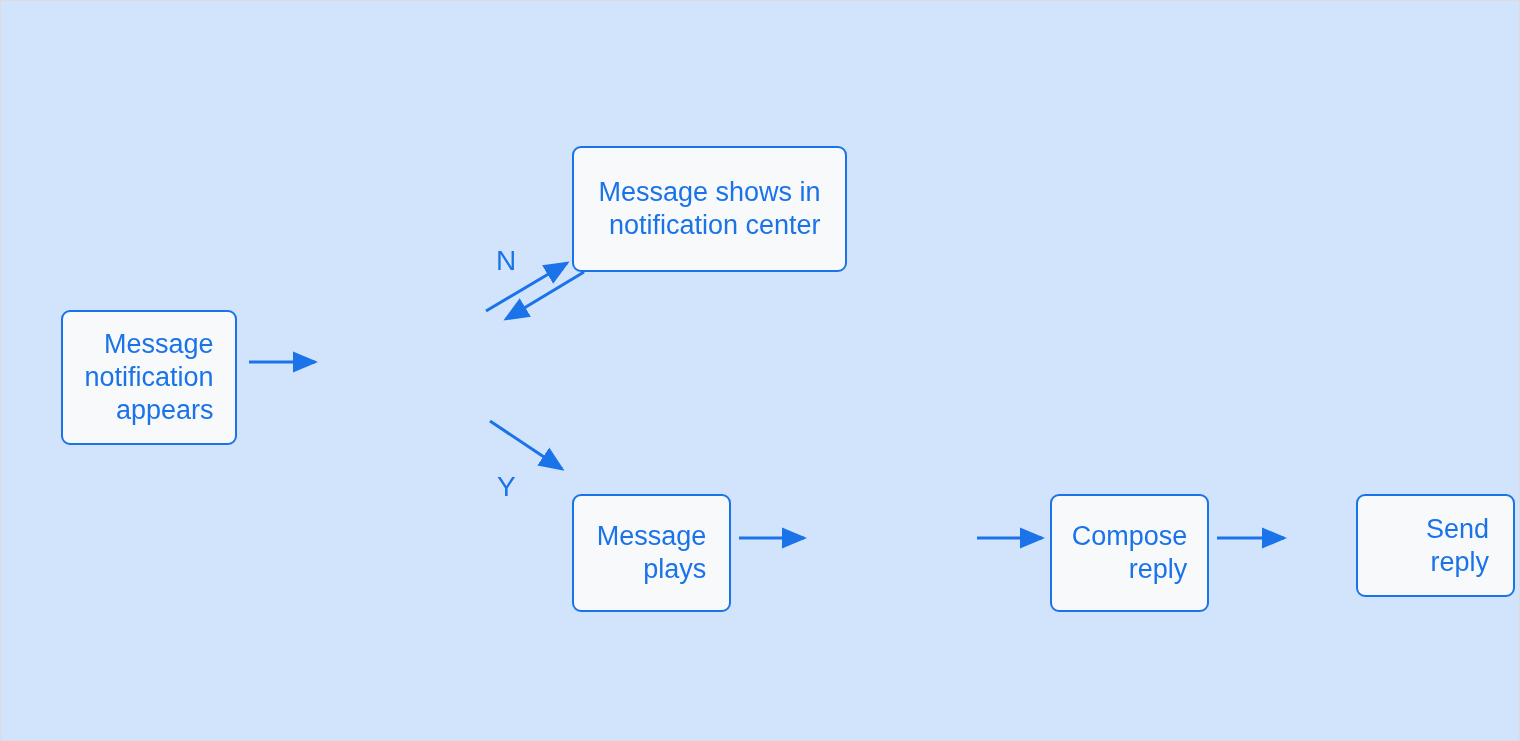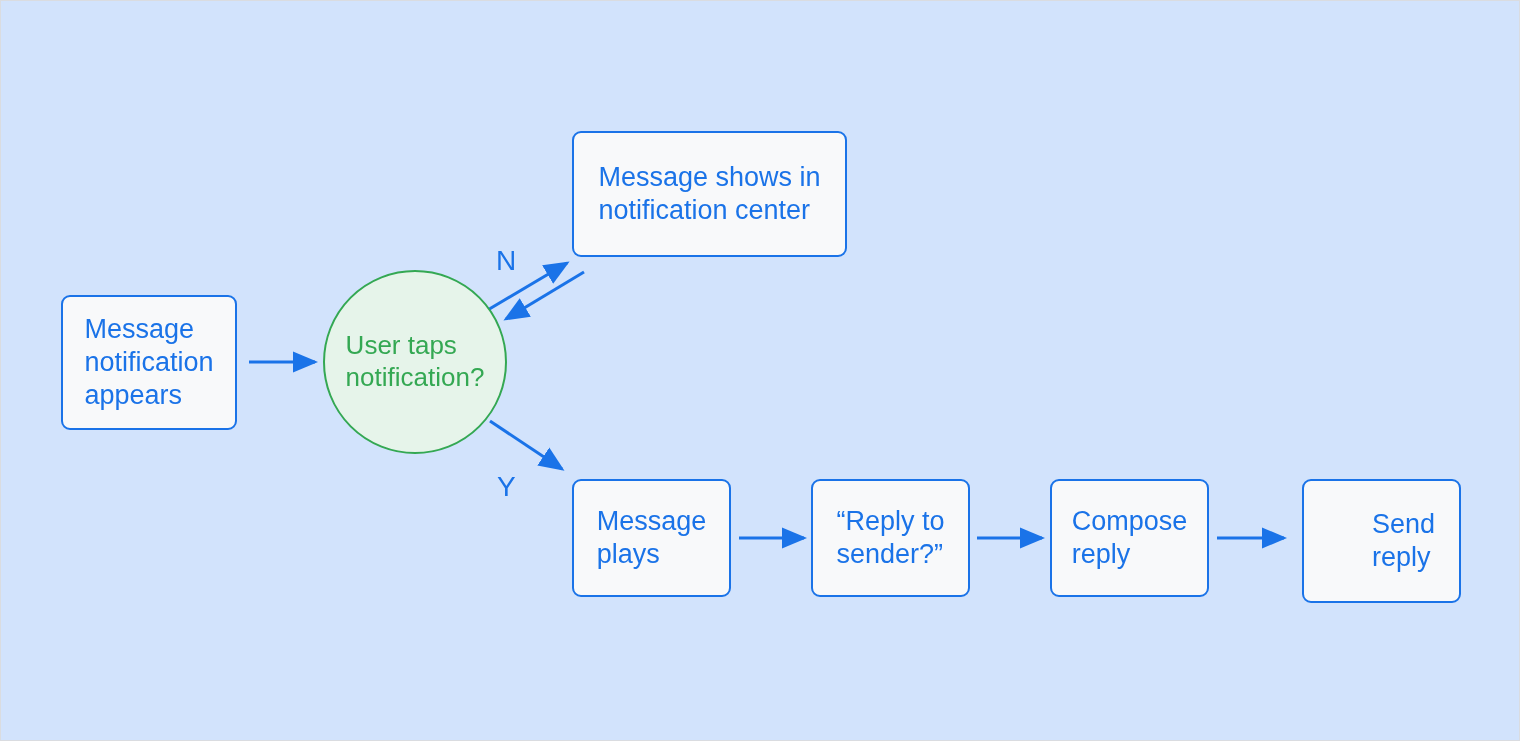--- a/index.html
+++ b/index.html
@@ -16,22 +16,23 @@
     box-sizing: border-box;
     overflow: hidden;
     font-family: "Liberation Sans", sans-serif;
   }
   .node {
     position: absolute;
     box-sizing: border-box;
     display: flex;
     align-items: center;
     justify-content: center;
-    text-align: left;
+    text-align: right;
     line-height: 1.22;
+    margin-top: 15px;
   }
   .proc {
     background: #f8f9fa;
     border: 2px solid #1a73e8;
     border-radius: 9px;
     color: #1a73e8;
     font-size: 27px;
   }
   .decision {
     background: #e6f4ea;
@@ -86,46 +87,38 @@
 
     <line x1="1216" y1="537" x2="1283" y2="537" stroke="#1a73e8" stroke-width="3" marker-end="url(#arrowhead)"></line>
   </svg>
 
   <div class="node proc" style="left:60px; top:294px; width:176px; height:135px;">
     <span class="node-text">Message
 notification
 appears</span>
   </div>
 
-  <div class="node decision" style="left:322px; top:269px; width:184px; height:184px;">
-    <span class="node-text">User taps
-notification?</span>
-  </div>
 
   <div class="node proc" style="left:571px; top:130px; width:275px; height:126px;">
     <span class="node-text">Message shows in
 notification center</span>
   </div>
 
   <div class="node proc" style="left:571px; top:478px; width:159px; height:118px;">
     <span class="node-text">Message
 plays</span>
   </div>
 
-  <div class="node proc" style="left:810px; top:478px; width:159px; height:118px;">
-    <span class="node-text">“Reply to
-sender?”</span>
-  </div>
 
   <div class="node proc" style="left:1049px; top:478px; width:159px; height:118px;border-radius:9px;">
     <span class="node-text">Compose
 reply</span>
   </div>
 
-  <div class="node proc" style="left:1301px; top:478px; width:159px; height:124px;padding-left:44px;">
+  <div class="node proc" style="left:1355px; top:478px; width:159px; height:103px;padding-left:44px;">
     <span class="node-text">Send
 reply</span>
   </div>
 
   <div class="edge-label" style="left:495px; top:246px;">N</div>
 
   <div class="edge-label" style="left:496px; top:472px;">Y</div>
 
 </div>
 

